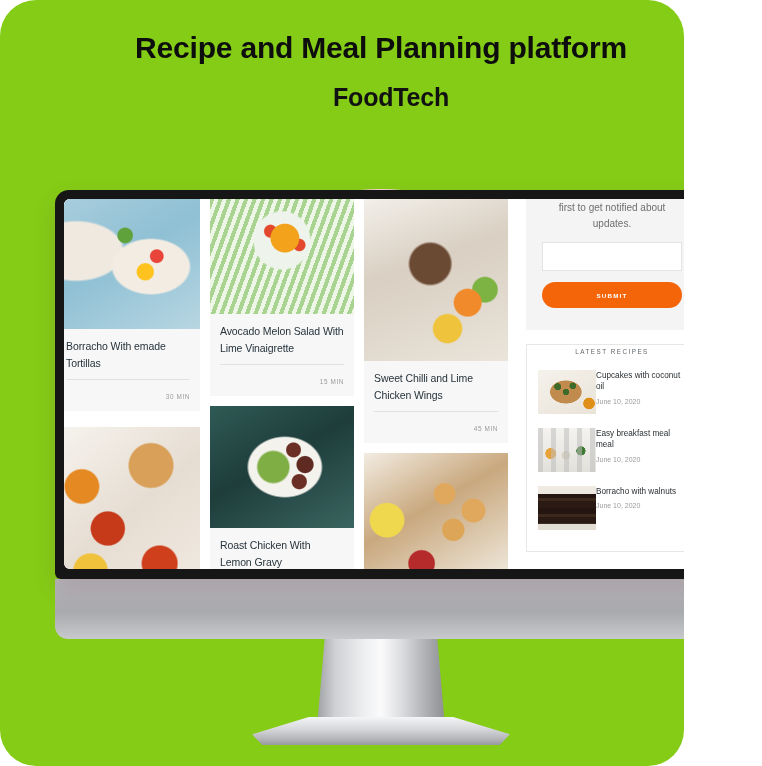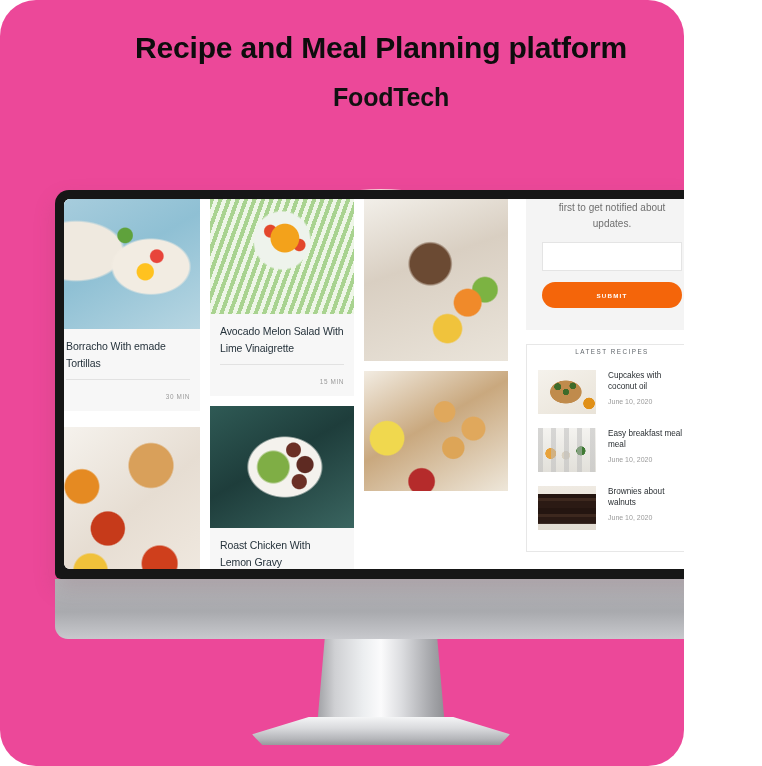--- a/index.html
+++ b/index.html
@@ -8,21 +8,21 @@
     width: 762px;
     height: 766px;
     overflow: hidden;
     font-family: "Liberation Sans", sans-serif;
   }
 
   #page {
     position: relative;
     width: 684px;
     height: 766px;
-    background: #ec4899;
+    background: #84cc16;
     border-radius: 36px;
     overflow: hidden;
   }
 
   
   #bg-circle {
     position: absolute;
     left: 167px;
     top: 189px;
     width: 428px;
@@ -212,21 +212,21 @@
     display: inline-block;
     padding: 0 7px;
     position: relative;
     top: -5px;
     left: 50%;
     transform: translateX(-50%);
     white-space: nowrap;
   }
   .lr-item {
     display: flex;
-    gap: 12px;
+    gap: 0;
     padding: 7px 0 7px 0;
     align-items: flex-start;
   }
   .lr-thumb {
     width: 58px;
     height: 44px;
     flex-shrink: 0;
     background-size: cover;
     background-position: center;
   }
@@ -364,20 +364,24 @@
                 <div class="card">
                   <div class="photo ph-steak" style="height: 122px;"></div>
                   <div class="body">
                     <div class="cname">Roast Chicken With Lemon Gravy</div>
                   </div>
                 </div>
               </div>
             <div class="col">
                 <div class="card">
                   <div class="photo ph-grain" style="height: 162px;"></div>
+                  <div class="body">
+                    <div class="cname">Sweet Chilli and Lime Chicken Wings</div>
+                    <div class="rule"><span class="time">45 MIN</span></div>
+                  </div>
                 </div>
                 <div class="card">
                   <div class="photo ph-pastry" style="height: 120px;"></div>
                 </div>
               </div>
           </div>
 
           <div id="sidebar">
 
             <div id="newsletter">
@@ -399,21 +403,21 @@
                   <div class="lr-item">
                     <div class="lr-thumb ph-jars"></div>
                     <div>
                       <div class="lr-title">Easy breakfast meal meal</div>
                       <div class="lr-date">June 10, 2020</div>
                     </div>
                   </div>
                   <div class="lr-item">
                     <div class="lr-thumb ph-brownie"></div>
                     <div>
-                      <div class="lr-title">Brownies about walnuts</div>
+                      <div class="lr-title">Borracho with walnuts</div>
                       <div class="lr-date">June 10, 2020</div>
                     </div>
                   </div>
                 </div>
             </div>
 
           </div>
         </div>
 
       </div>

